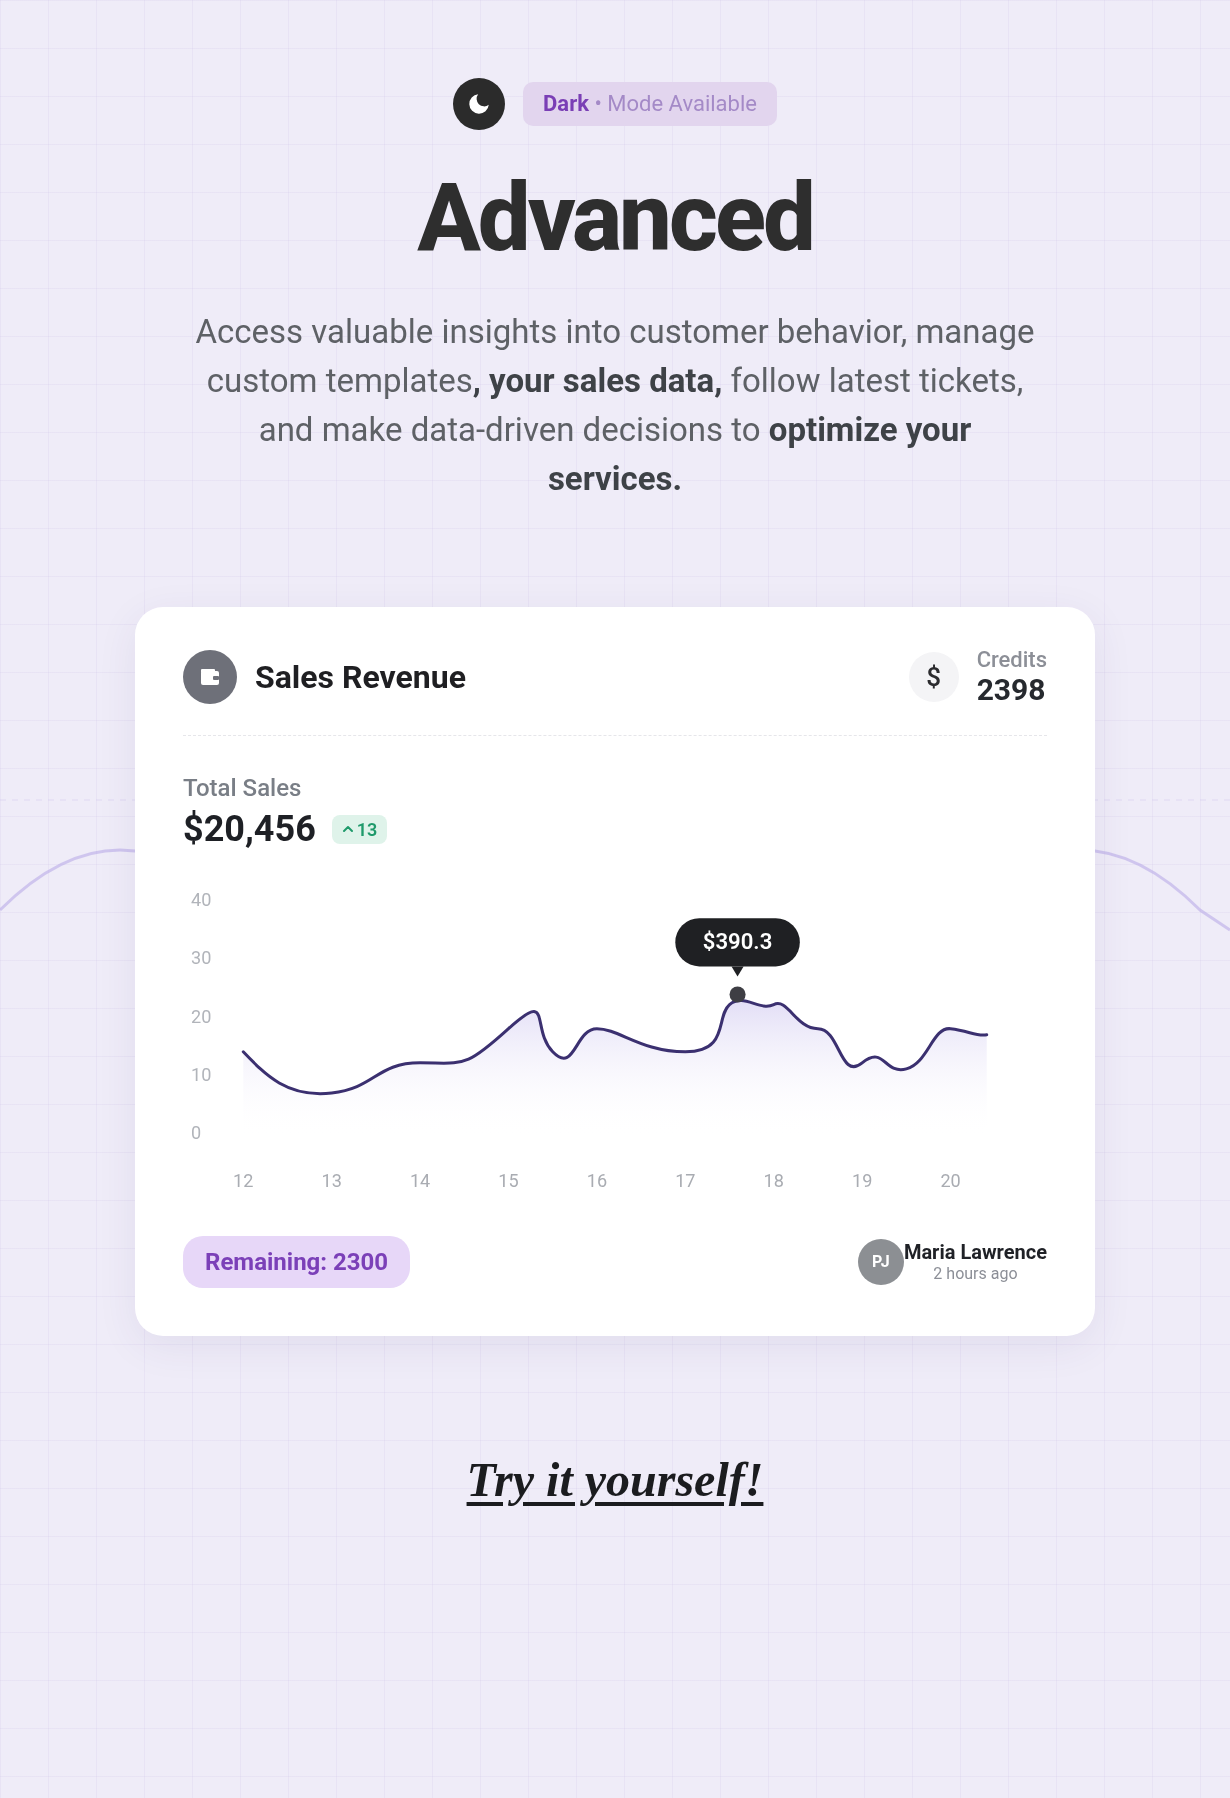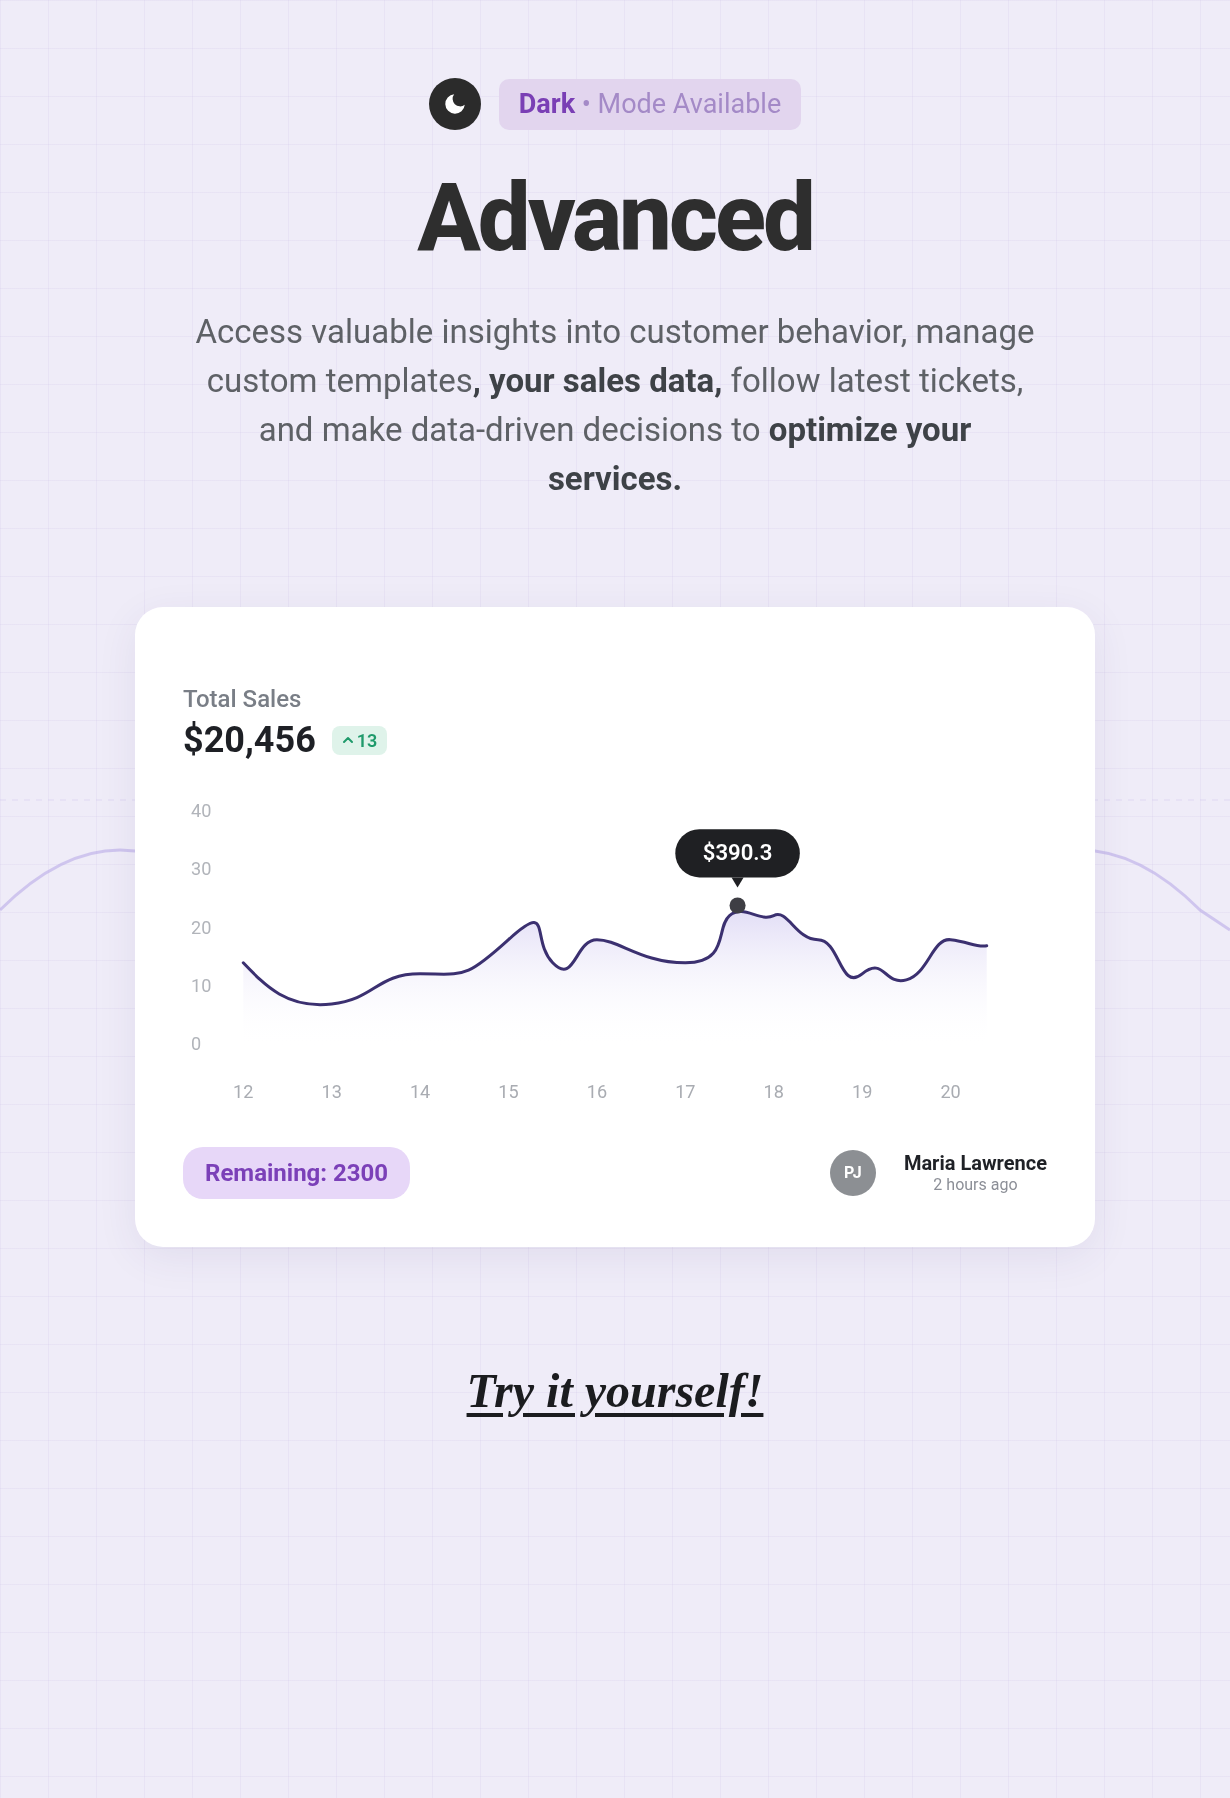--- a/index.html
+++ b/index.html
@@ -37,21 +37,21 @@
     border-radius: 50%;
     background: #2b2b2b;
     display: flex;
     align-items: center;
     justify-content: center;
   }
   .dark-badge {
     background: #e2d5ee;
     border-radius: 10px;
     padding: 9px 20px 10px;
-    font-size: 27px;
+    font-size: 22px;
     font-weight: 400;
     color: #a48ac7;
   }
   .dark-badge .strong { color: #7a3fb5; font-weight: 700; }
   .dark-badge .dot { color: #a48ac7; }
 
   
   .hero-title {
     text-align: center;
     font-size: 94px;
@@ -144,21 +144,21 @@
     display: flex; align-items: center; justify-content: space-between;
     margin-top: 38px;
   }
   .remaining-pill {
     background: #e7d7f8;
     color: #7b40b8;
     font-size: 24px; font-weight: 700;
     padding: 12px 22px;
     border-radius: 20px;
   }
-  .user-row { display: flex; align-items: center; gap: 28px; }
+  .user-row { display: flex; align-items: center; gap: 0; }
   .avatar {
     width: 46px; height: 46px; border-radius: 50%;
     background: #8c8f93; color: #fff;
     display: flex; align-items: center; justify-content: center;
     font-size: 16px; font-weight: 700;
   }
   .user-meta { display: flex; flex-direction: column; text-align: center; }
   .user-name { font-size: 20px; font-weight: 700; color: #1f2126; }
   .user-time { font-size: 16px; color: #8c8f97; }
 
@@ -198,20 +198,41 @@
 
 <h1 class="hero-title">
   <span>Advanced</span><br>
 </h1>
 
 <p class="hero-desc">
   <span>Access valuable insights into customer behavior, manage custom templates</span><b>, your sales data,</b><span> follow latest tickets, and make data-driven decisions to </span><b>optimize your services.</b>
 </p>
 
 <div class="card">
+  <div class="card-header">
+    <div class="card-header-left">
+      <div class="wallet-circle">
+        <svg width="24" height="24" viewBox="0 0 24 24" fill="none">
+          <rect x="3" y="6" width="18" height="14" rx="2" fill="#fff"></rect>
+          <rect x="3" y="4" width="14" height="4" rx="1" fill="#fff"></rect>
+          <rect x="15" y="11" width="6" height="4" rx="1" fill="#6e7079"></rect>
+        </svg>
+      </div>
+      <div class="card-title">Sales Revenue</div>
+    </div>
+    <div class="card-header-right">
+      <div class="dollar-circle">
+        <span>$</span>
+      </div>
+      <div class="credits-block">
+        <span class="credits-label">Credits</span>
+        <span class="credits-value">2398</span>
+      </div>
+    </div>
+  </div>
 
   <div class="total-row">
     <div class="total-label">Total Sales</div>
     <div class="total-value-row">
       <span class="total-value">$20,456</span>
       <span class="delta-pill">
         <svg width="12" height="12" viewBox="0 0 12 12">
             <path d="M2 8 L6 4 L10 8" stroke="#1f9a6b" stroke-width="2" fill="none" stroke-linecap="round" stroke-linejoin="round"></path>
           </svg>
         <span>13</span>

